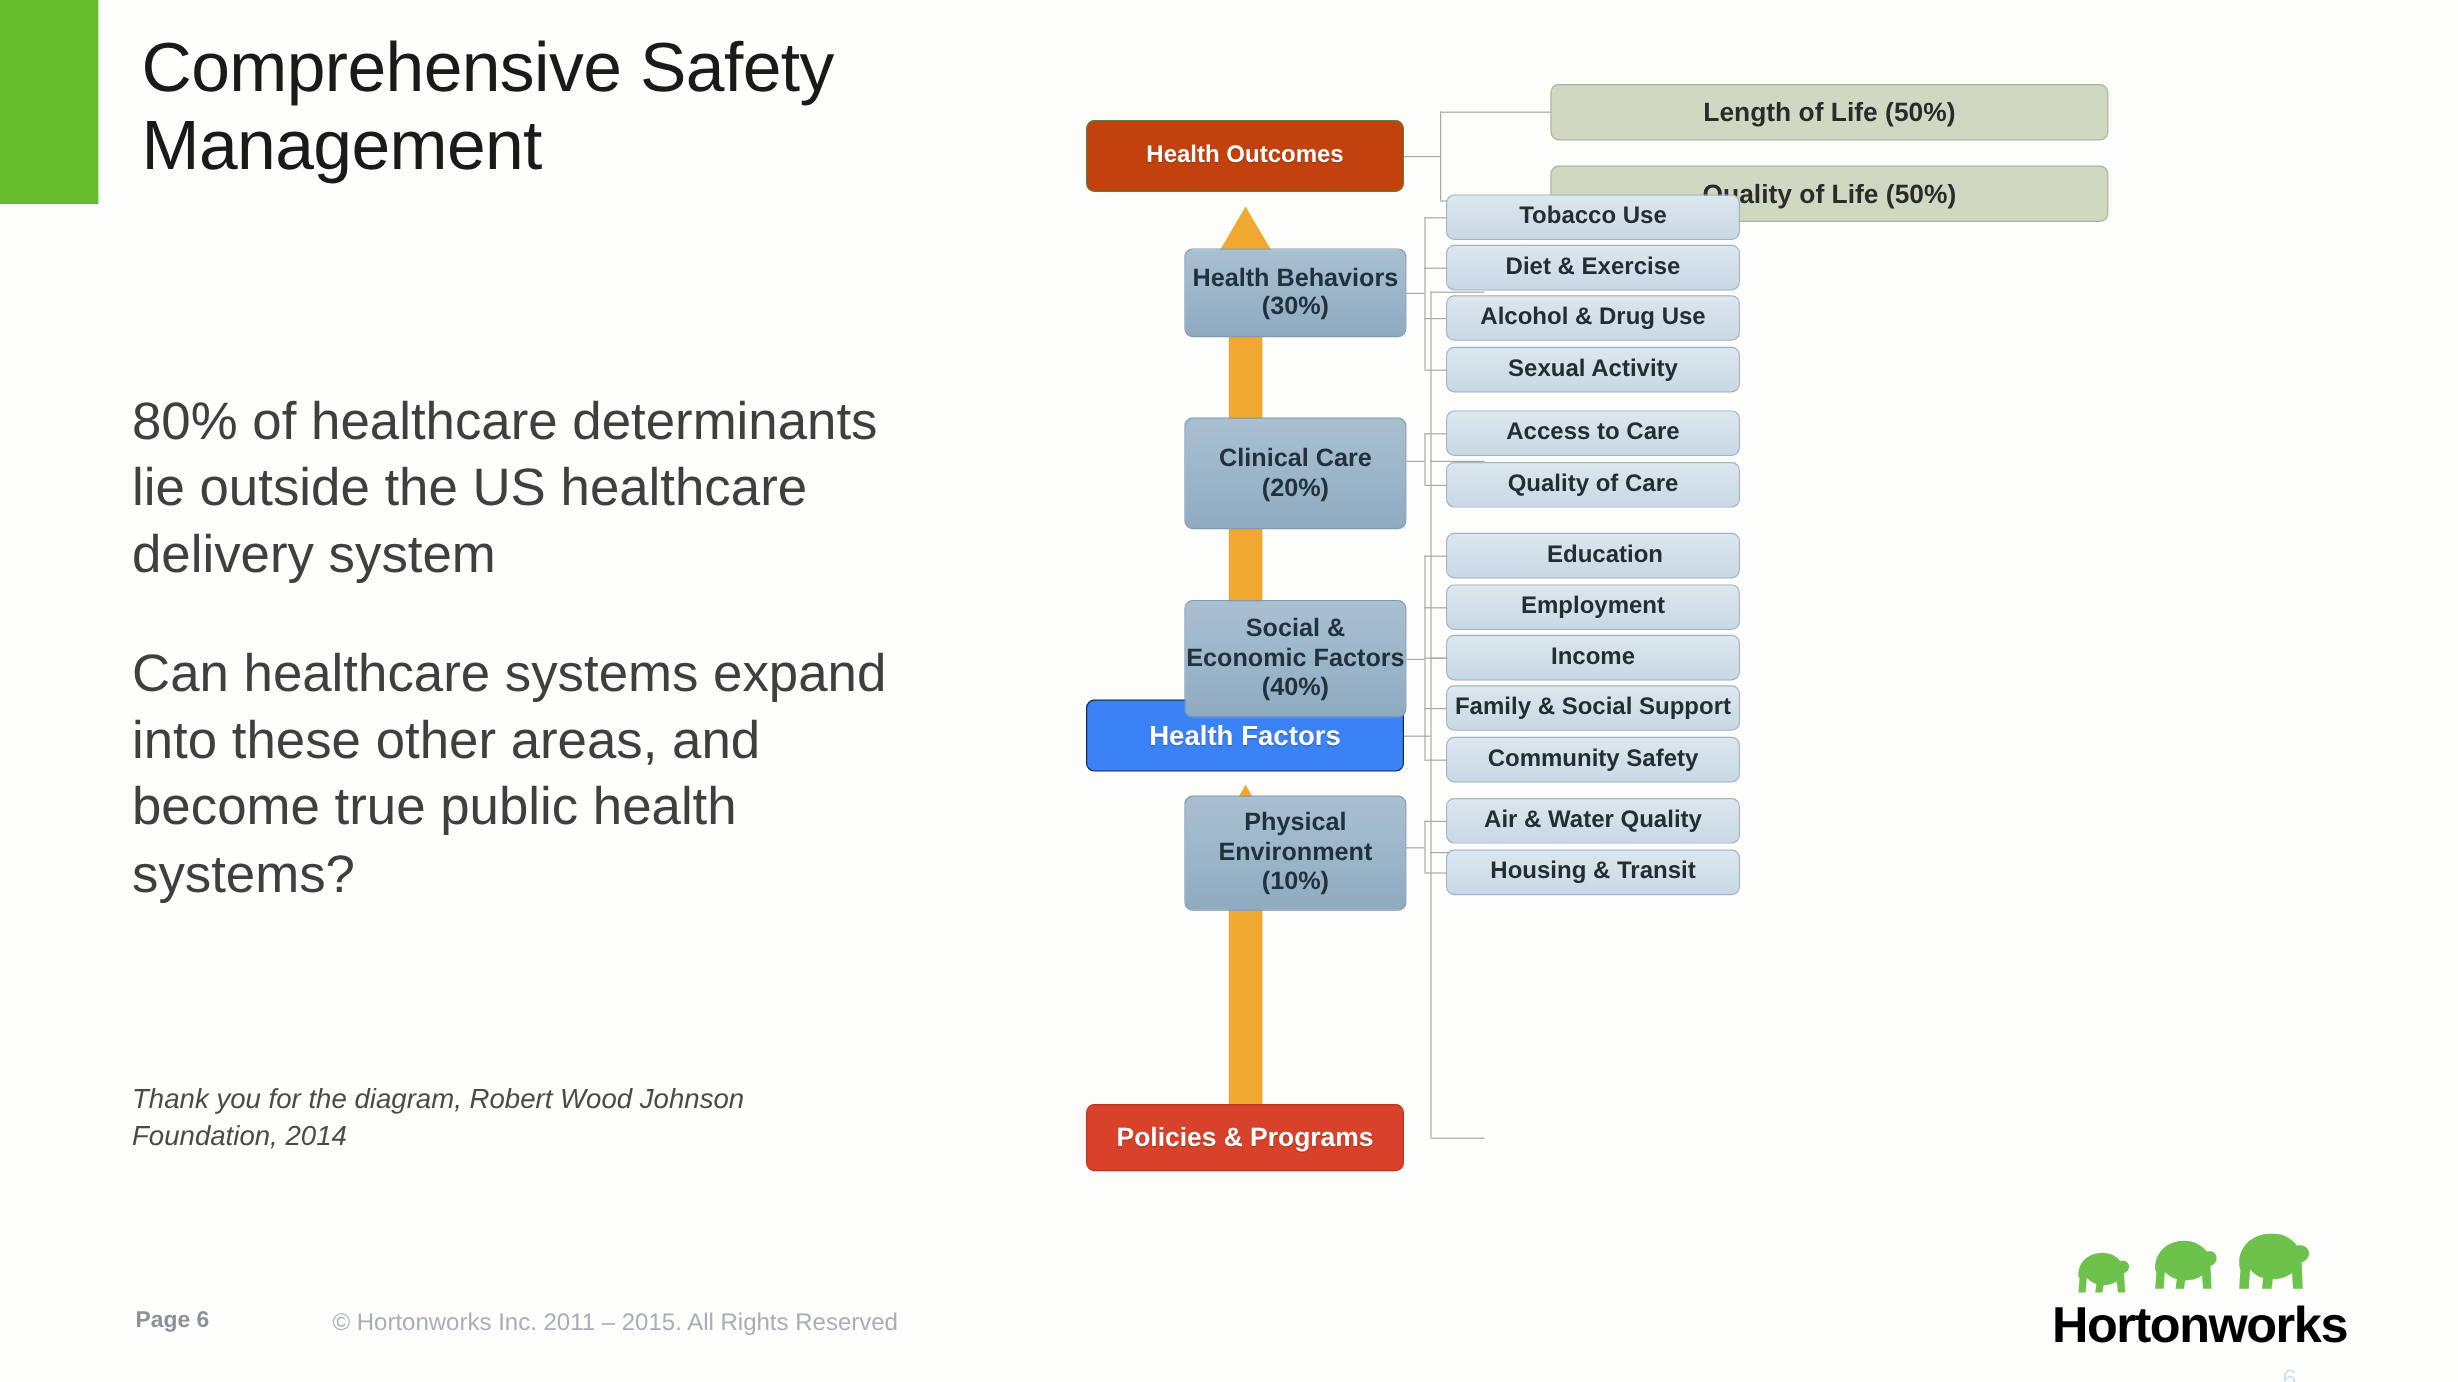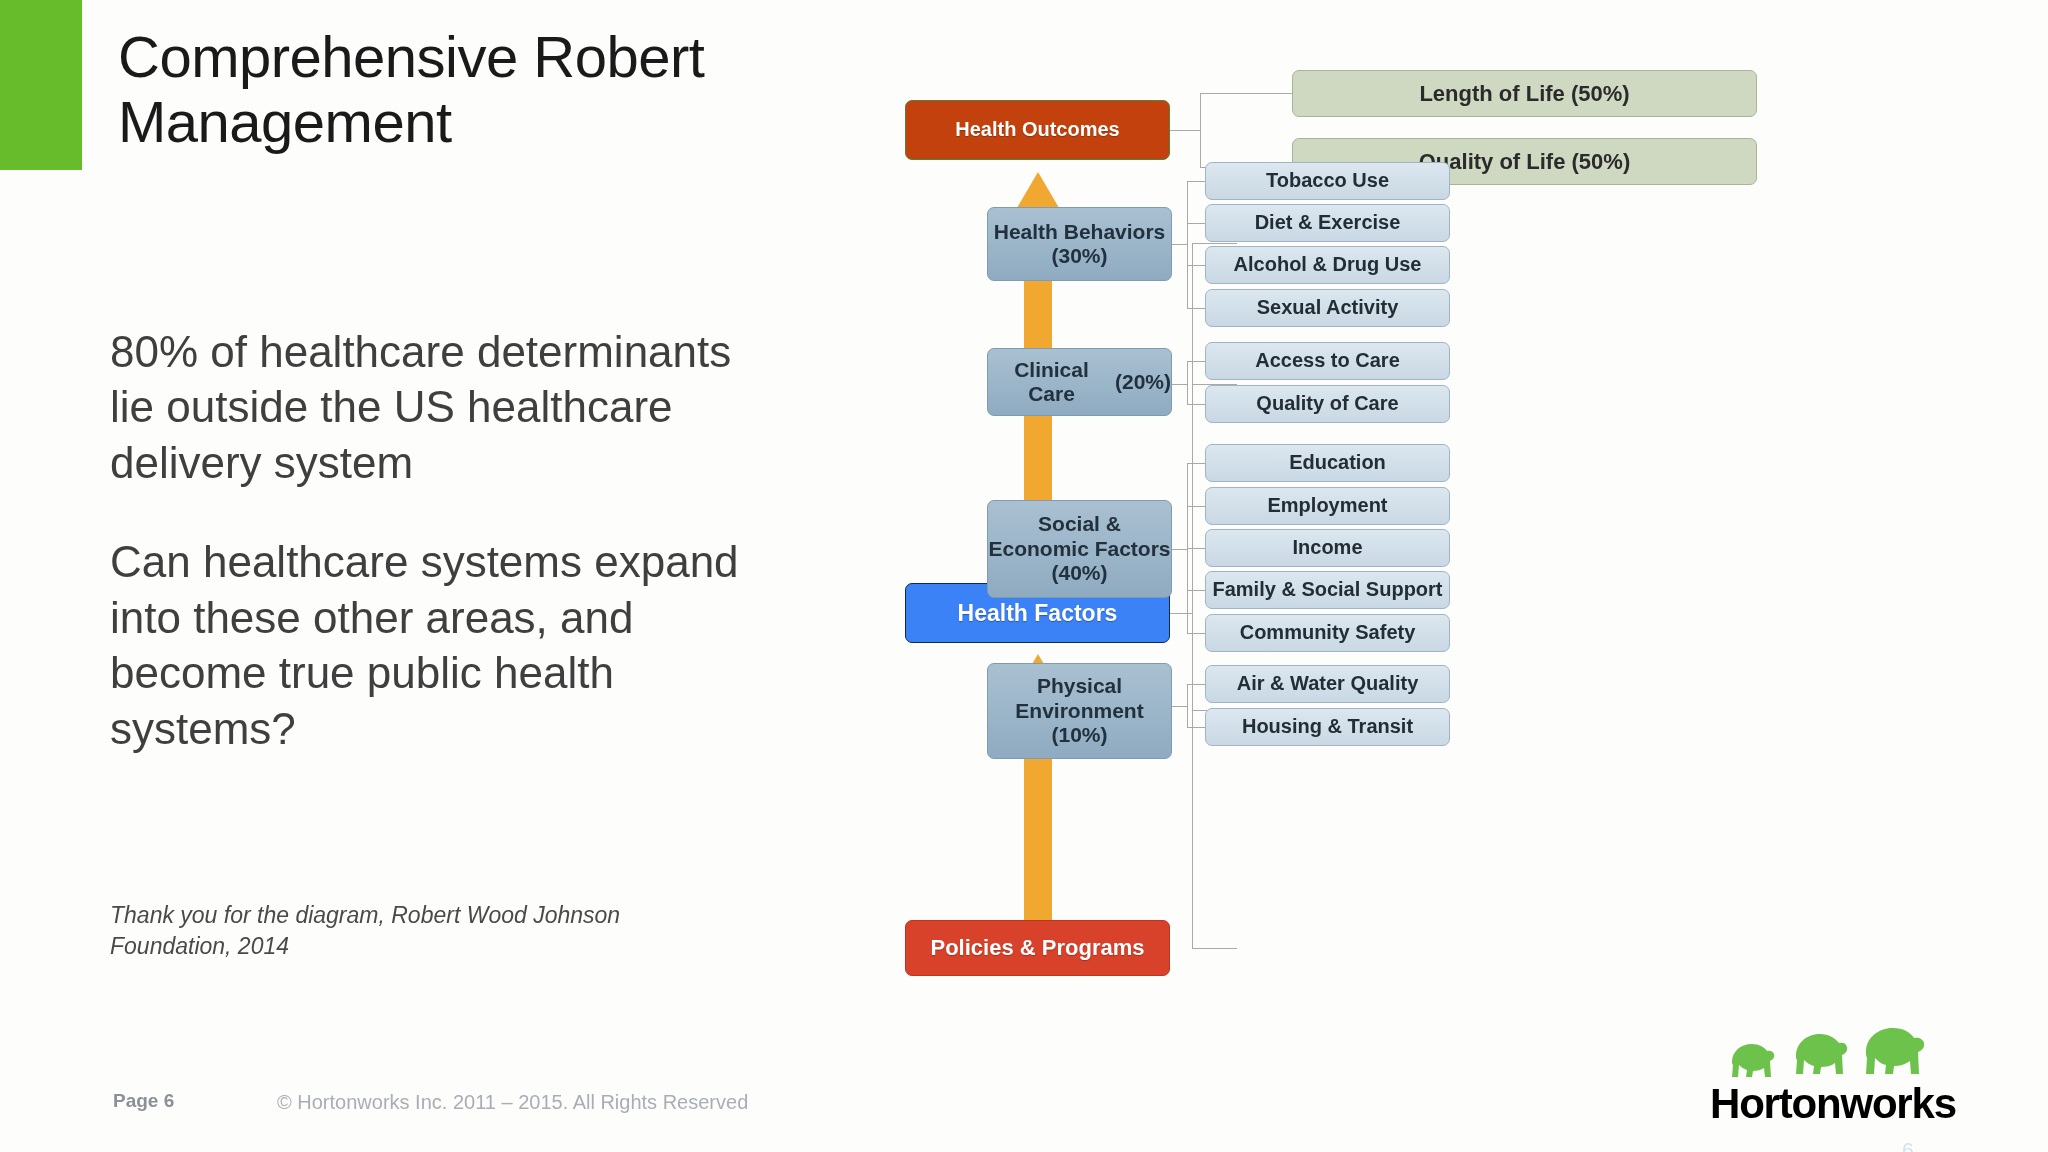--- a/index.html
+++ b/index.html
@@ -128,21 +128,21 @@
   
   .arrow { position: absolute; }
 </style>
 </head>
 <body>
 
 <div id="slide">
 
   <div class="accent-bar"></div>
 
-  <div class="slide-title">Comprehensive Robert Management</div>
+  <div class="slide-title">Comprehensive Safety Management</div>
 
   <div class="body-block">
     <p>80% of healthcare determinants lie outside the US healthcare delivery system</p>
     <p>Can healthcare systems expand into these other areas, and become true public health systems?</p>
   </div>
 
   <div class="attribution">Thank you for the diagram, Robert Wood Johnson Foundation, 2014</div>
 
   <div id="diagram">
 
@@ -218,21 +218,21 @@
     <div class="node n-leaf" style="top:204px;">
       <span>Diet &amp; Exercise</span>
     </div>
     <div class="node n-leaf" style="top:246px;text-align:right;">
       <span>Alcohol &amp; Drug Use</span>
     </div>
     <div class="node n-leaf" style="top:289px;">
       <span>Sexual Activity</span>
     </div>
 
-    <div class="node n-cat" style="top:348px; height:68px; flex-direction:row;">
+    <div class="node n-cat" style="top:348px; height:93px; flex-direction:column;">
       <span>Clinical Care</span>
       <span>(20%)</span>
     </div>
     <div class="node n-leaf" style="top:342px;">
       <span>Access to Care</span>
     </div>
     <div class="node n-leaf" style="top:385px;">
       <span>Quality of Care</span>
     </div>
 

